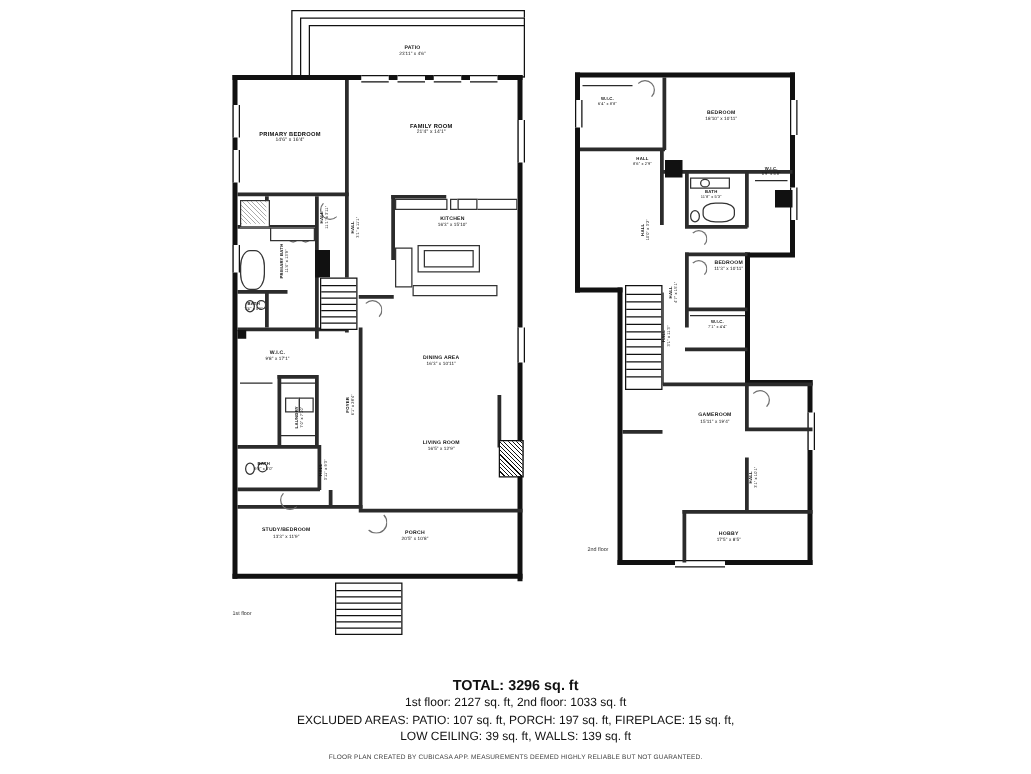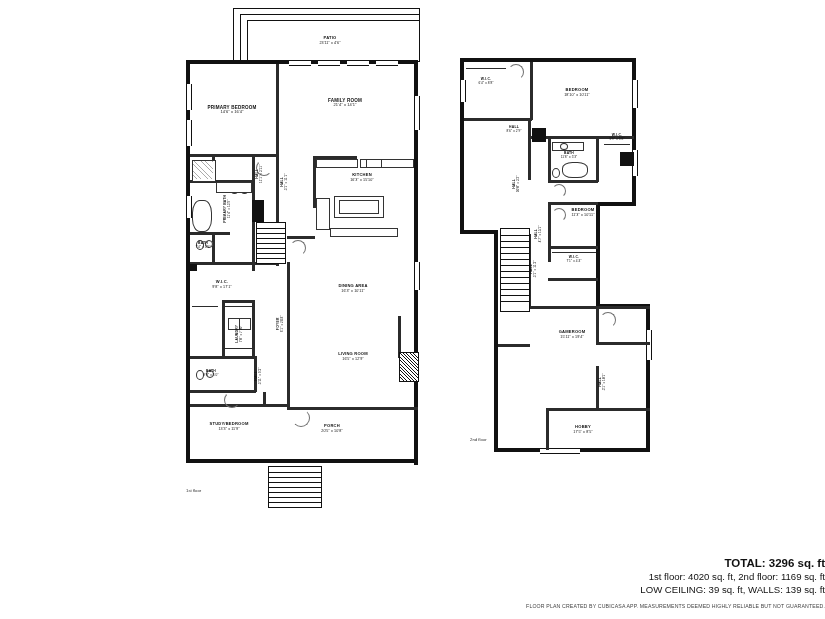--- a/index.html
+++ b/index.html
@@ -38,21 +38,21 @@
   .fireplace{position:absolute;border:0.9px solid #111;background:
      repeating-linear-gradient(45deg,#111 0 0.6px,#fff 0.6px 2.4px);}
   .hatch{position:absolute;background:repeating-linear-gradient(45deg,#111 0 0.6px,#fff 0.6px 2.6px);}
 
   
   .patio{position:absolute;border:0.9px solid #111;background:#fff;}
 
   .floortag{position:absolute;font-size:4.3px;color:#333;}
 
   
-  #footer{position:absolute;left:0;right:0;bottom:10px;text-align:right;}
+  #footer{position:absolute;left:0;right:0;bottom:10px;text-align:center;}
   #footer .total{font-size:11.5px;font-weight:700;margin-bottom:1px;}
   #footer .line{font-size:9.6px;line-height:1.38;}
   #footer .disc{font-size:5.2px;color:#444;margin-top:7px;letter-spacing:.15px;}
 </style>
 </head>
 <body>
 
 <div id="plan">
 
   <div class="patio" style="left:233px;top:8px;width:185px;height:52px;"></div>
@@ -359,18 +359,19 @@
   </div>
   <div class="lbl" style="left:556px;top:425px;width:54px;">
     <span class="nm">HOBBY</span>
     <span class="dm">17'5" x 8'5"</span>
   </div>
 
   <div class="floortag" style="left:470px;top:437px;">2nd floor</div>
 
   <div id="footer">
     <div class="total">TOTAL: 3296 sq. ft</div>
-    <div class="line">1st floor: 4020 sq. ft, 2nd floor: 1169 sq. ft</div>
+    <div class="line">1st floor: 2127 sq. ft, 2nd floor: 1033 sq. ft</div>
+    <div class="line">EXCLUDED AREAS: PATIO: 107 sq. ft, PORCH: 197 sq. ft, FIREPLACE: 15 sq. ft,</div>
     <div class="line">LOW CEILING: 39 sq. ft, WALLS: 139 sq. ft</div>
     <div class="disc">FLOOR PLAN CREATED BY CUBICASA APP. MEASUREMENTS DEEMED HIGHLY RELIABLE BUT NOT GUARANTEED.</div>
   </div>
 
 </div>
 
 </body></html>

